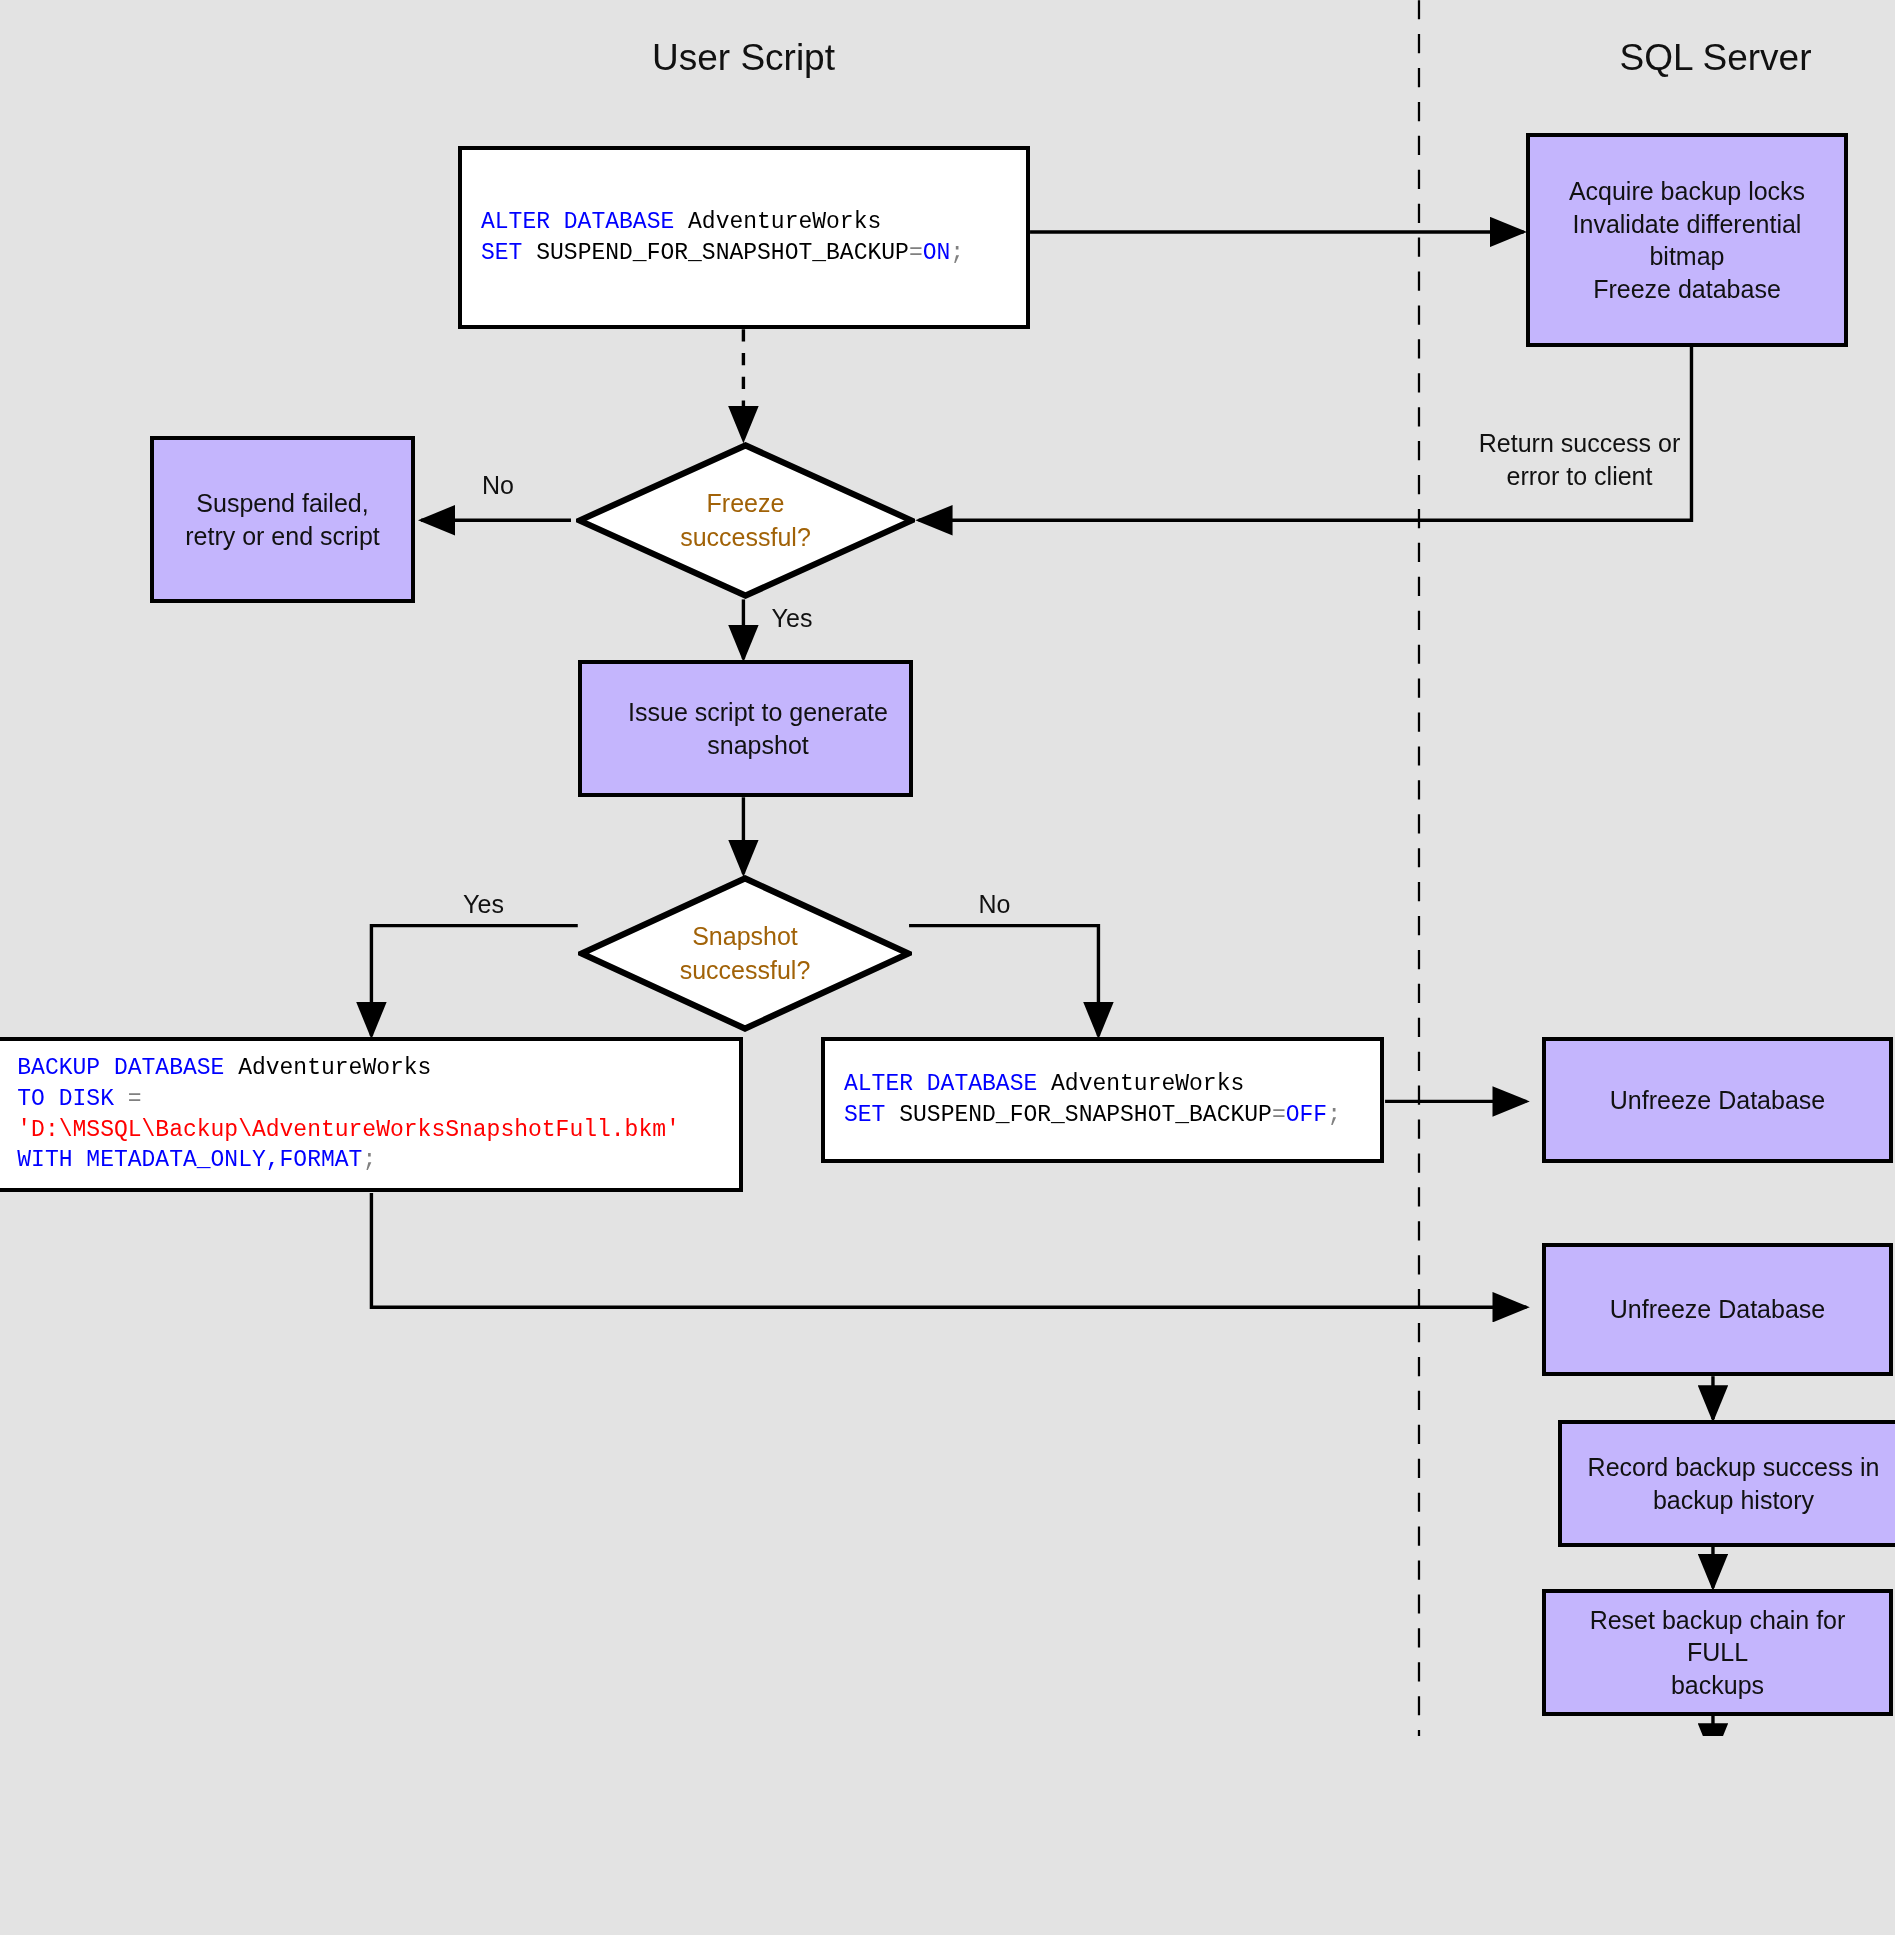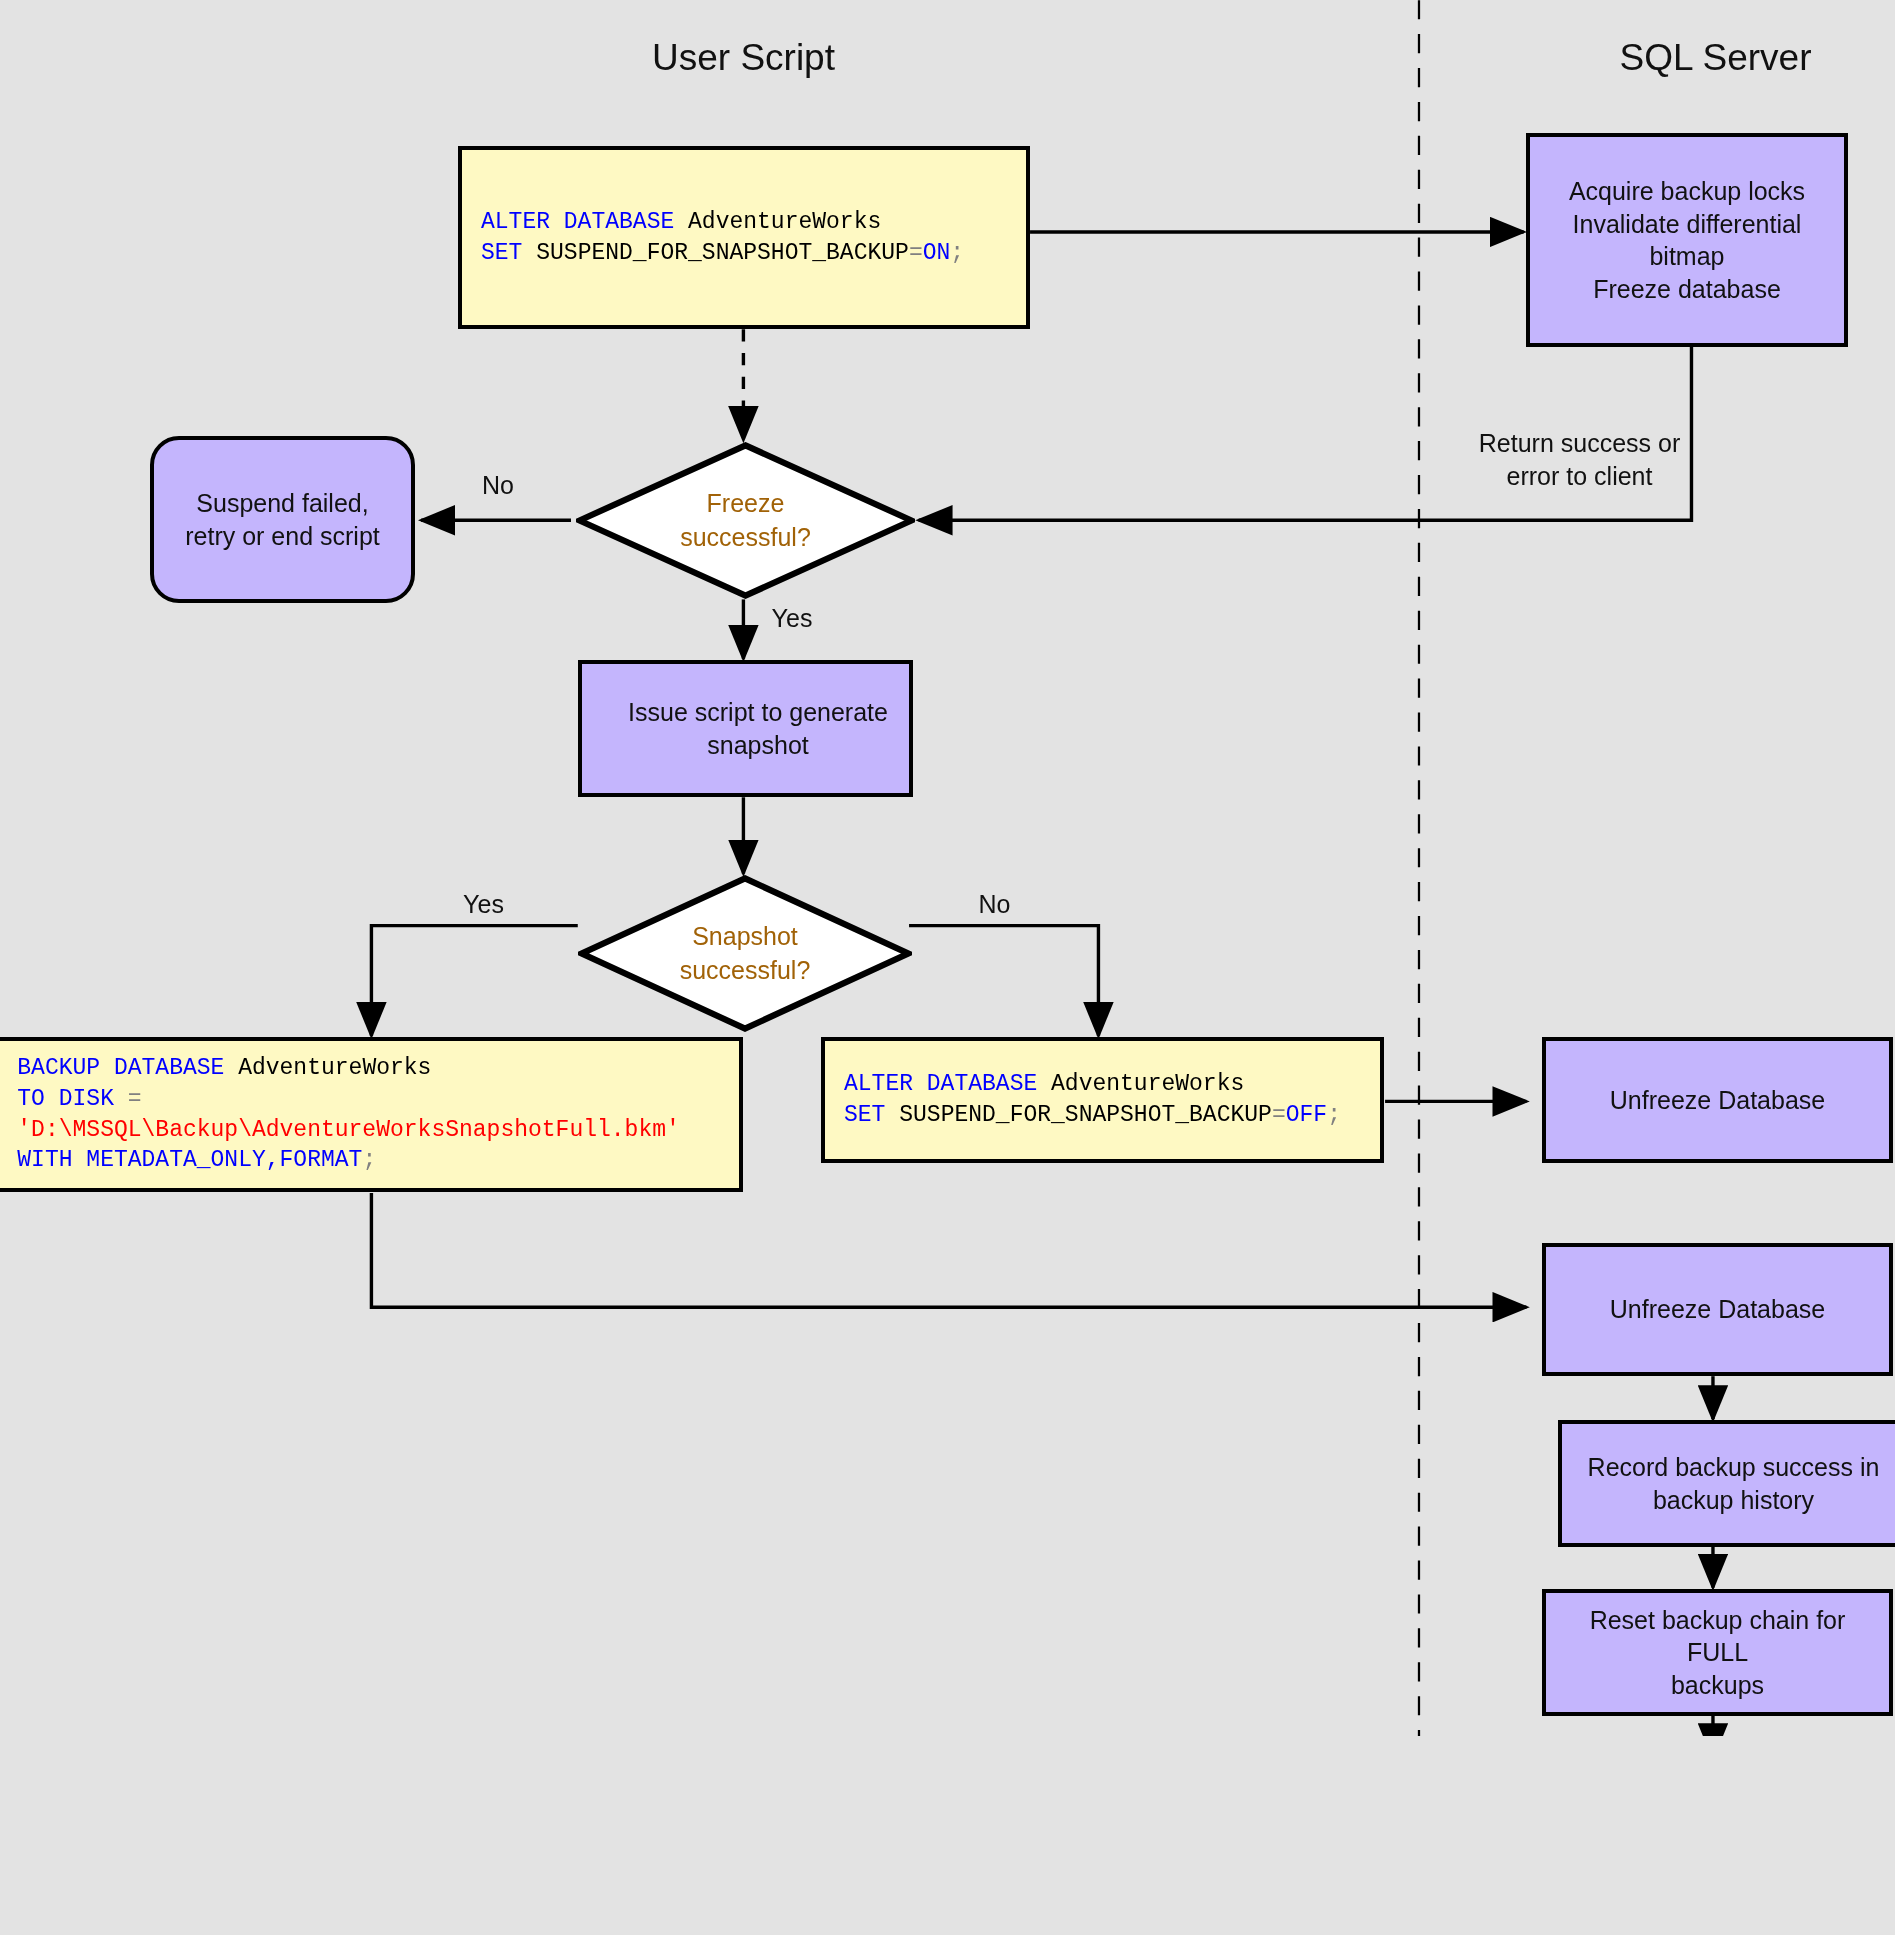--- a/index.html
+++ b/index.html
@@ -7,21 +7,21 @@
   #stage{position:relative;width:1895px;height:1736px;background:#e3e3e3;overflow:hidden;}
   svg{position:absolute;left:0;top:0;width:1895px;height:1936px;}
   .swimlane-title{
     position:absolute;font-family:"Liberation Sans",sans-serif;
     font-size:37px;color:#111;white-space:nowrap;text-align:center;
   }
   .node{position:absolute;background:#c4b5fd;border:4px solid #000;box-sizing:border-box;
         display:flex;align-items:center;justify-content:center;}
   .node-text{font-family:"Liberation Sans",sans-serif;font-size:25px;color:#111;
              text-align:center;line-height:1.30;padding:0 10.2px;}
-  .code{position:absolute;background:#fef9c3;border:4px solid #000;box-sizing:border-box;
+  .code{position:absolute;background:#ffffff;border:4px solid #000;box-sizing:border-box;
         display:flex;align-items:center;}
   .code pre{margin:0;padding:0 0 0 19px;font-family:"Liberation Mono",monospace;
             font-size:23px;line-height:1.33;white-space:pre;color:#000;}
   .kw{color:#0000ff;}
   .str{color:#ff0000;}
   .op{color:#808080;}
   .edge-label{position:absolute;font-family:"Liberation Sans",sans-serif;font-size:25px;
               color:#111;white-space:pre;line-height:1.3;text-align:center;}
   .diamond{position:absolute;}
   .diamond .dlabel{position:absolute;inset:0;display:flex;align-items:center;
@@ -83,21 +83,21 @@
   </div>
 
   <div class="node" style="left:1526px;top:133px;width:322px;height:214px;">
     <div class="node-text">
       Acquire backup locks<br>Invalidate differential<br>bitmap<br>Freeze database
     </div>
   </div>
 
   <div class="edge-label" style="left:1461px;top:427px;width:237px;">Return success or<br>error to client</div>
 
-  <div class="node" style="left:150px;top:436px;width:265px;height:167px;border-radius:29px;">
+  <div class="node" style="left:150px;top:436px;width:265px;height:167px;">
     <div class="node-text">
       Suspend failed,<br>retry or end script
     </div>
   </div>
 
   <div class="diamond" style="left:576px;top:442px;width:339px;height:157px;">
     <svg viewBox="0 0 600 278" style="width:339px;height:157px;position:absolute;left:0;top:0;">
       <polygon points="300,6 594,139 300,272 6,139" fill="#fff" stroke="#000" stroke-width="11"></polygon>
     </svg>
     <div class="dlabel">

